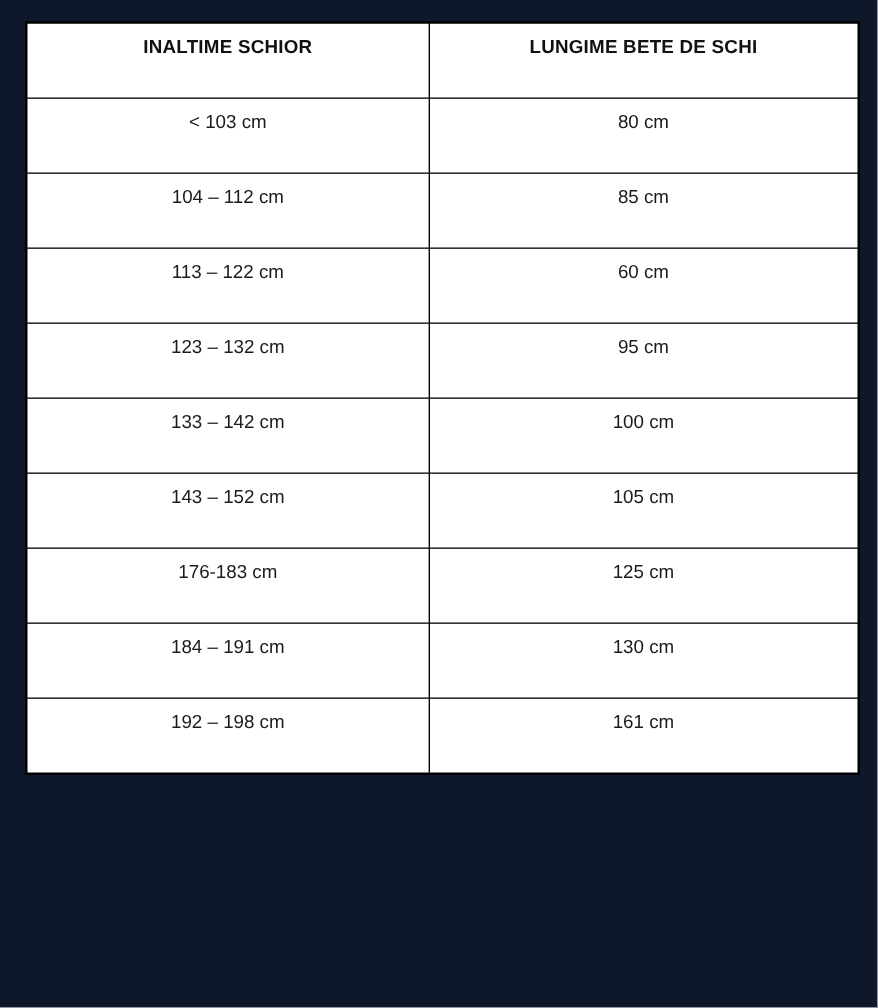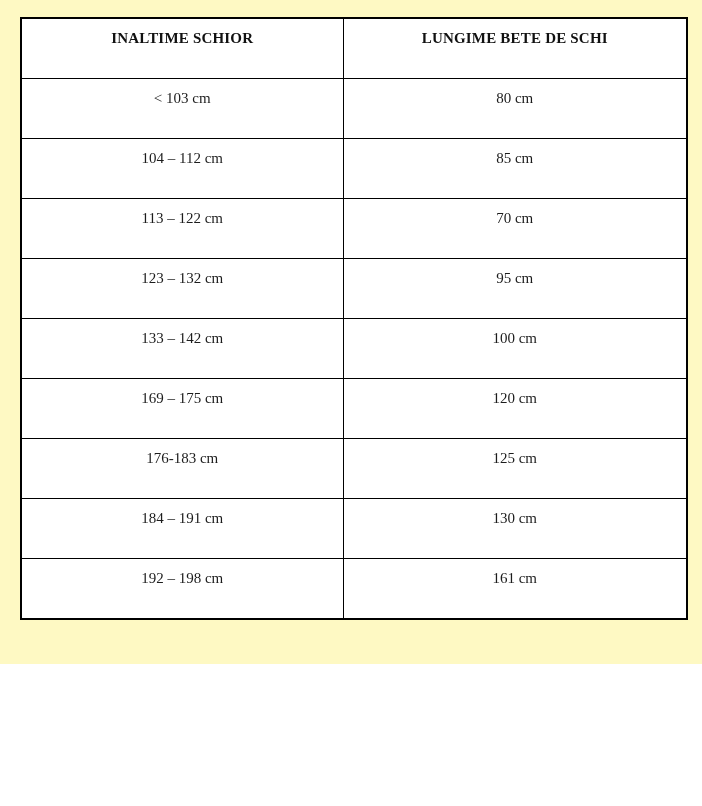--- a/index.html
+++ b/index.html
@@ -3,23 +3,23 @@
 <meta charset="utf-8">
 <style>
   html, body {
     margin: 0;
     padding: 0;
     background: #ffffff;
   }
   .page {
     position: relative;
     width: 702px;
-    height: 664px;
-    background: #fef9c3;
-    font-family: Liberation Serif, serif;
+    height: 806px;
+    background: #0f172a;
+    font-family: Liberation Sans, sans-serif;
     color: #1c1c1c;
   }
   table.size-table {
     position: absolute;
     left: 20px;
     top: 17px;
     width: 666px;
     border-collapse: collapse;
     table-layout: fixed;
     border: 2px solid #000000;
@@ -66,33 +66,33 @@
         <tr>
       <td>&lt; 103 cm</td>
       <td>80 cm</td>
     </tr>
         <tr>
       <td>104 – 112 cm</td>
       <td>85 cm</td>
     </tr>
         <tr>
       <td>113 – 122 cm</td>
-      <td>70 cm</td>
+      <td>60 cm</td>
     </tr>
         <tr>
       <td>123 – 132 cm</td>
       <td>95 cm</td>
     </tr>
         <tr>
       <td>133 – 142 cm</td>
       <td>100 cm</td>
     </tr>
         <tr>
-      <td>169 – 175 cm</td>
-      <td>120 cm</td>
+      <td>143 – 152 cm</td>
+      <td>105 cm</td>
     </tr>
         <tr>
       <td>176-183 cm</td>
       <td>125 cm</td>
     </tr>
         <tr>
       <td>184 – 191 cm</td>
       <td>130 cm</td>
     </tr>
         <tr>

